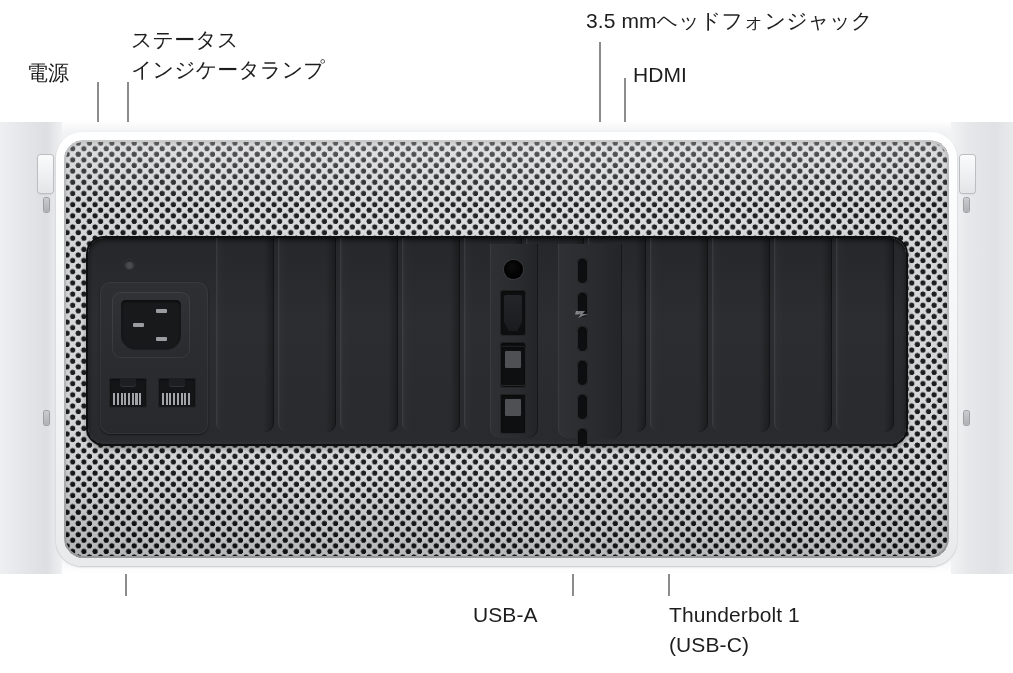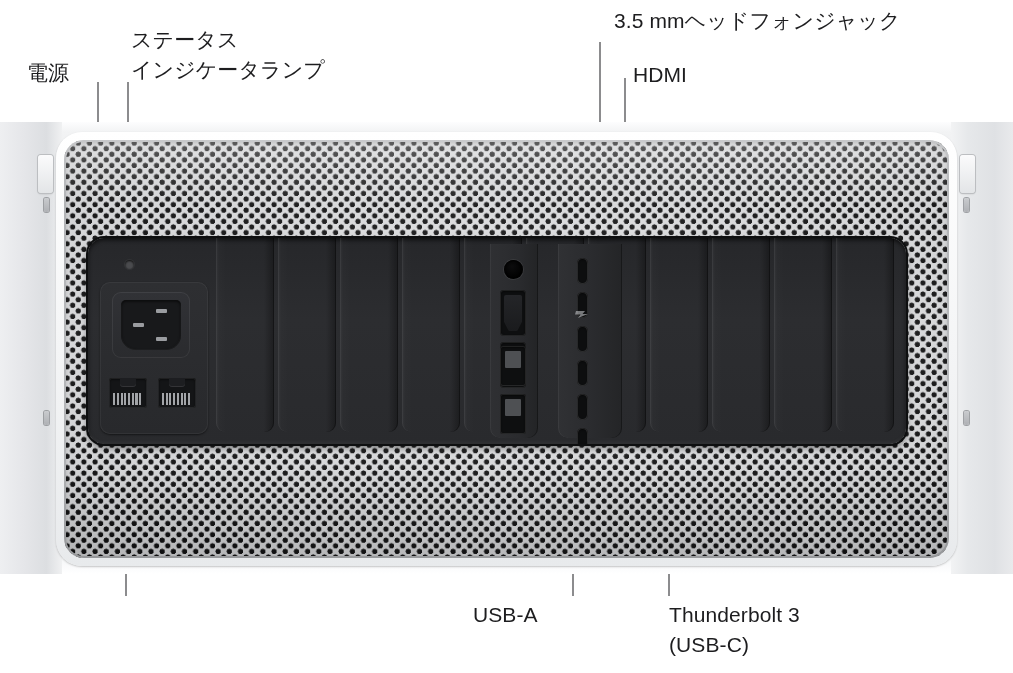--- a/index.html
+++ b/index.html
@@ -336,28 +336,28 @@
 </head>
 <body>
 
 <div id="stage">
 
   <div class="label" style="left:27px; top:58px;">電源</div>
 
   <div class="label" style="left:131px; top:25px;">ステータス
 インジケータランプ</div>
 
-  <div class="label" style="left:614px; top:6px;text-align:center;">3.5 mmヘッドフォンジャック</div>
+  <div class="label" style="left:586px; top:6px;text-align:center;">3.5 mmヘッドフォンジャック</div>
 
   <div class="label" style="left:633px; top:60px;">HDMI</div>
 
 
   <div class="label" style="left:473px; top:600px;">USB-A</div>
 
-  <div class="label" style="left:669px; top:600px;">Thunderbolt 3
+  <div class="label" style="left:669px; top:600px;">Thunderbolt 1
 (USB-C)</div>
 
   <div class="leader-v" style="left:97px; top:82px; height:287px;"></div>
   <div class="leader-h" style="left:97px; top:367px; width:22px;"></div>
 
   <div class="leader-v" style="left:127px; top:82px; height:183px;"></div>
 
   <div class="leader-v" style="left:599px; top:42px; height:220px;"></div>
 
   <div class="leader-v" style="left:624px; top:78px; height:238px;"></div>

